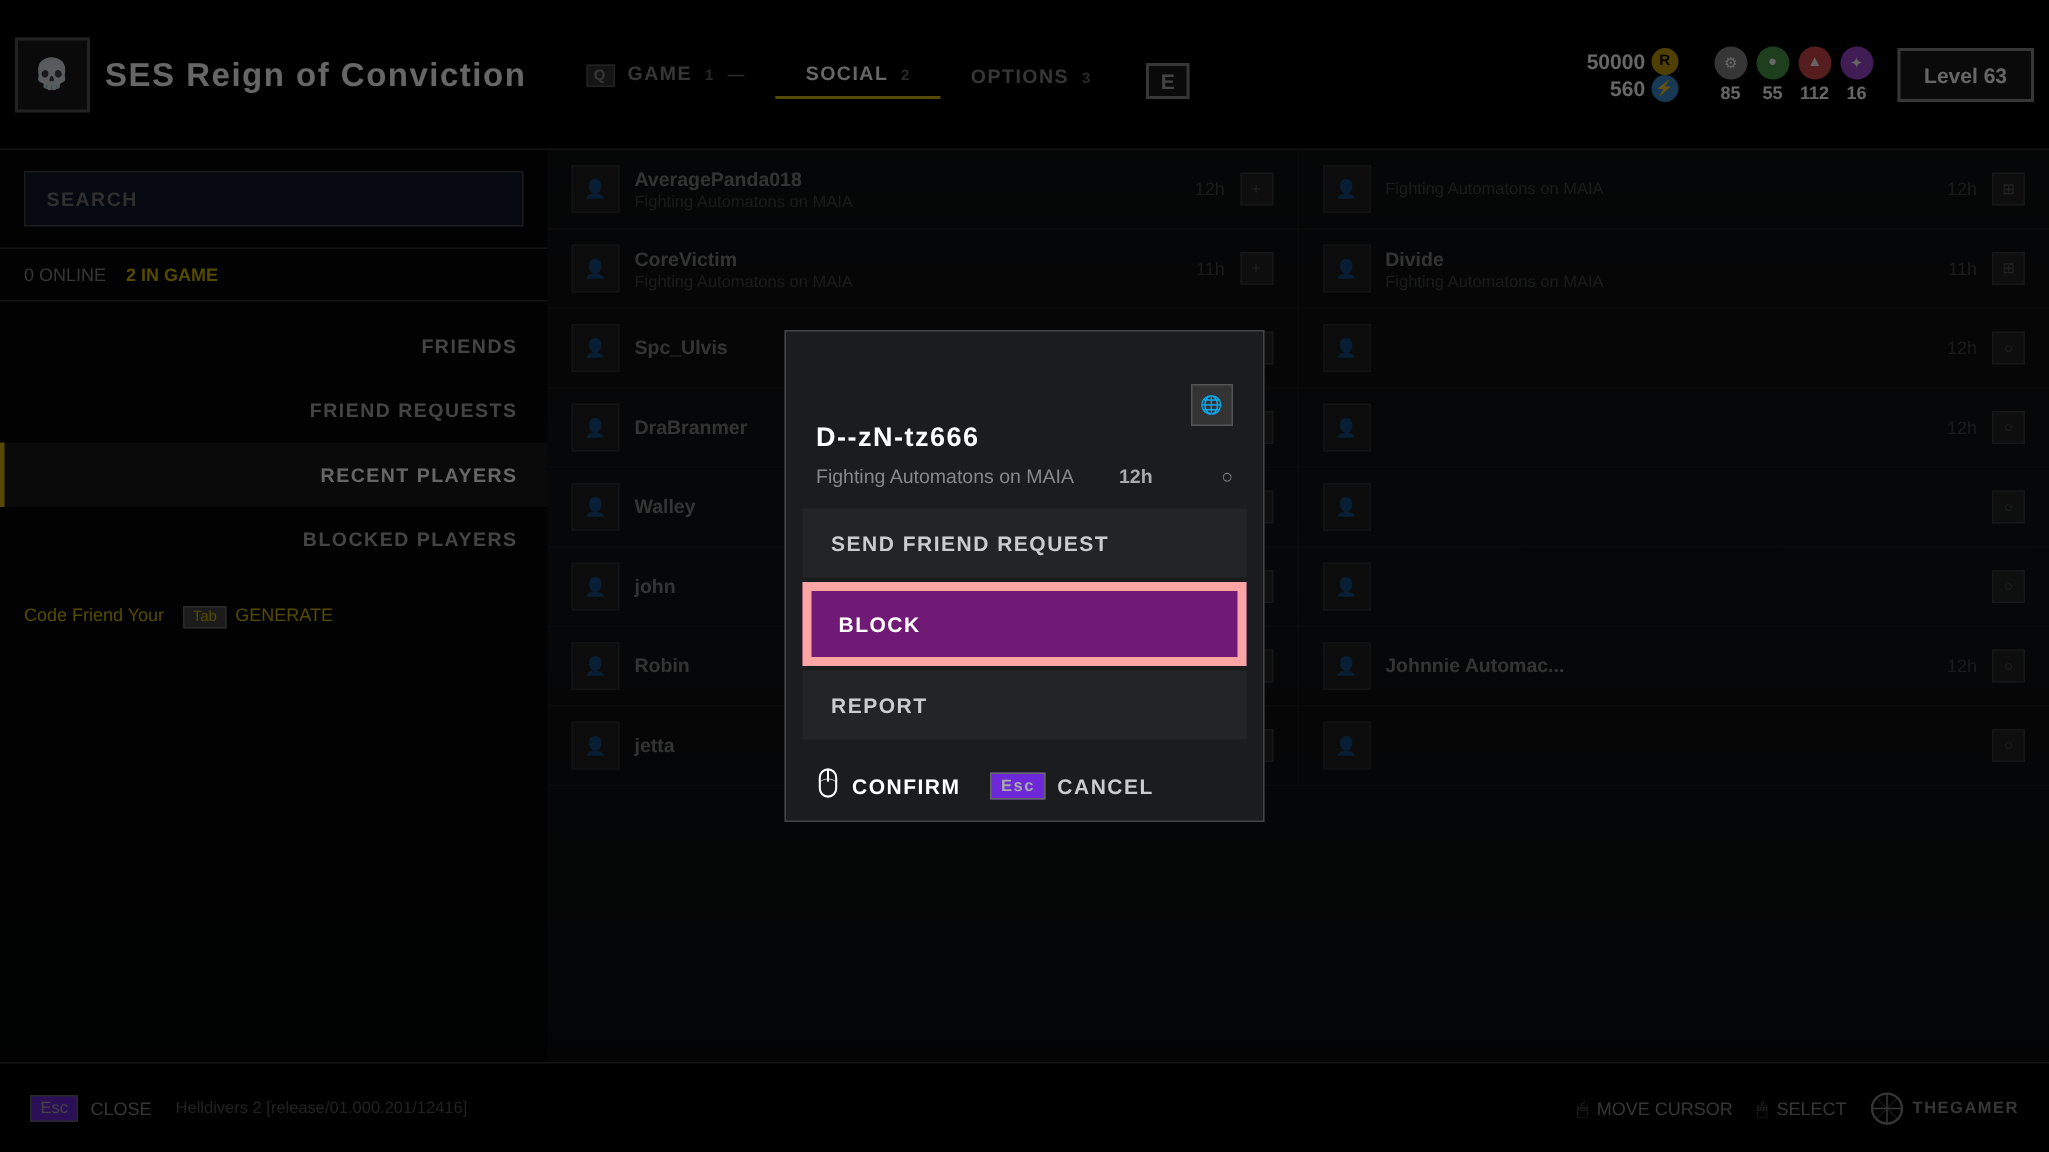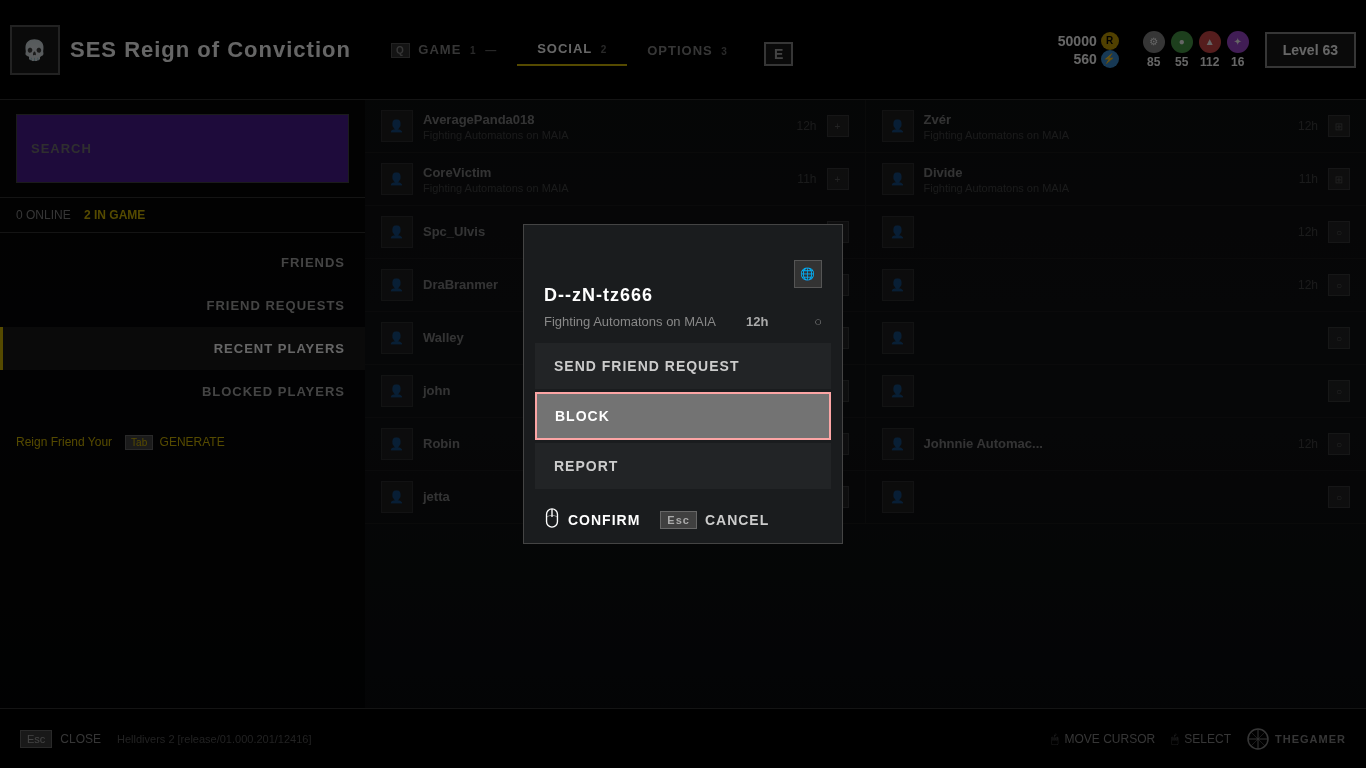--- a/index.html
+++ b/index.html
@@ -198,24 +198,24 @@
       z-index: 5;
     }
 
     .search-box {
       padding: 14px 16px;
       border-bottom: 1px solid #333;
     }
 
     .search-input {
       width: 100%;
-      background: #4c1d95;
+      background: #0f172a;
       border: 1px solid #444;
       color: #888;
-      padding: 26px 14px;
+      padding: 10px 14px;
       font-size: 13px;
       font-weight: bold;
       letter-spacing: 1px;
     }
 
     .online-status {
       padding: 10px 16px;
       font-size: 12px;
       color: #888;
       border-bottom: 1px solid #333;
@@ -418,22 +418,22 @@
       font-weight: bold;
       letter-spacing: 1px;
       color: #ccc;
       cursor: pointer;
       background: #222426;
       margin-bottom: 3px;
       border: 1px solid transparent;
     }
 
     .context-option.selected {
-      background: #737373;
-      border: 2px solid #fca5a5;
+      background: #701a75;
+      border: 6px solid #fca5a5;
       color: #ffffff;
     }
 
     .context-footer {
       padding: 16px 20px 0;
       display: flex;
       align-items: center;
       gap: 20px;
     }
 
@@ -453,21 +453,21 @@
       align-items: center;
       gap: 8px;
       font-size: 14px;
       font-weight: bold;
       letter-spacing: 1px;
       color: #ccc;
       cursor: pointer;
     }
 
     .esc-key {
-      background: #404040;
+      background: #6d28d9;
       border: 1px solid #666;
       padding: 2px 6px;
       font-size: 11px;
       color: #aaa;
     }
 
     
     .bottom-bar {
       position: absolute;
       bottom: 0;
@@ -636,21 +636,21 @@
     </div>
     <div class="sidebar-item active">
       <span>RECENT PLAYERS</span>
     </div>
     <div class="sidebar-item">
       <span>BLOCKED PLAYERS</span>
     </div>
   </div>
 
   <div class="friend-code">
-    <span>Reign</span>
+    <span>Code</span>
     <span style="color:#d4b800;">Friend Your</span>
     &nbsp;
     <span class="tab-key-small">Tab</span>
     <span>GENERATE</span>
   </div>
 </div>
 
 <div class="main-content">
   <div class="players-grid">
 
@@ -659,21 +659,20 @@
       <div class="player-info">
         <div class="player-name">AveragePanda018</div>
         <div class="player-activity">Fighting Automatons on MAIA</div>
       </div>
       <span class="player-time">12h</span>
       <div class="player-action">+</div>
     </div>
     <div class="player-row">
       <div class="player-avatar">👤</div>
       <div class="player-info">
-        <div class="player-name">Zvér</div>
         <div class="player-activity">Fighting Automatons on MAIA</div>
       </div>
       <span class="player-time">12h</span>
       <div class="player-action">⊞</div>
     </div>
 
     <div class="player-row">
       <div class="player-avatar">👤</div>
       <div class="player-info">
         <div class="player-name">CoreVictim</div>

